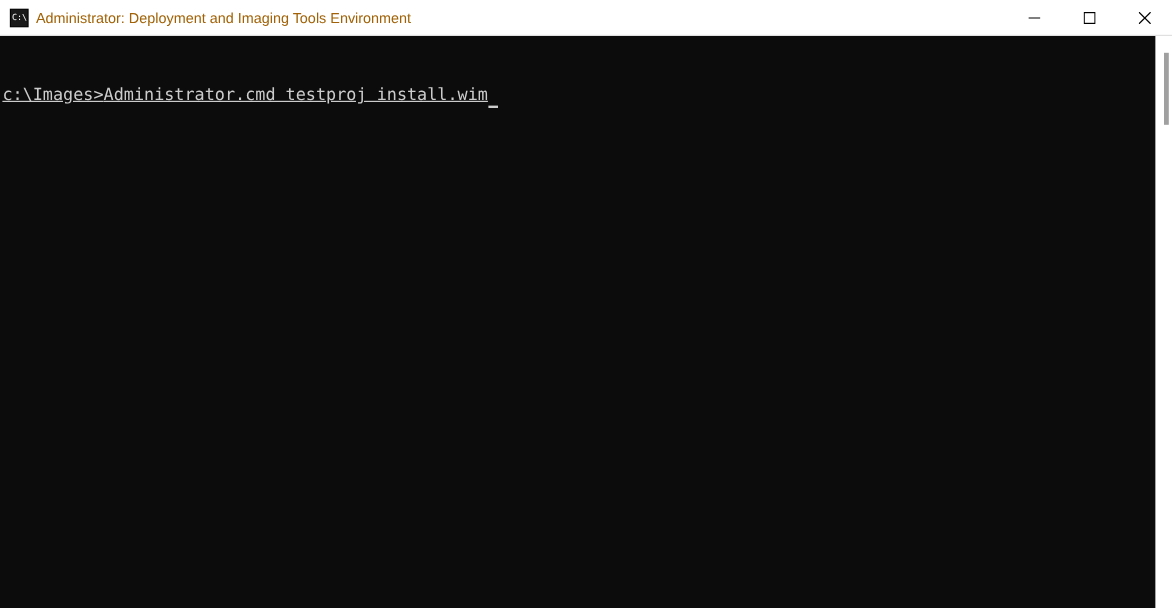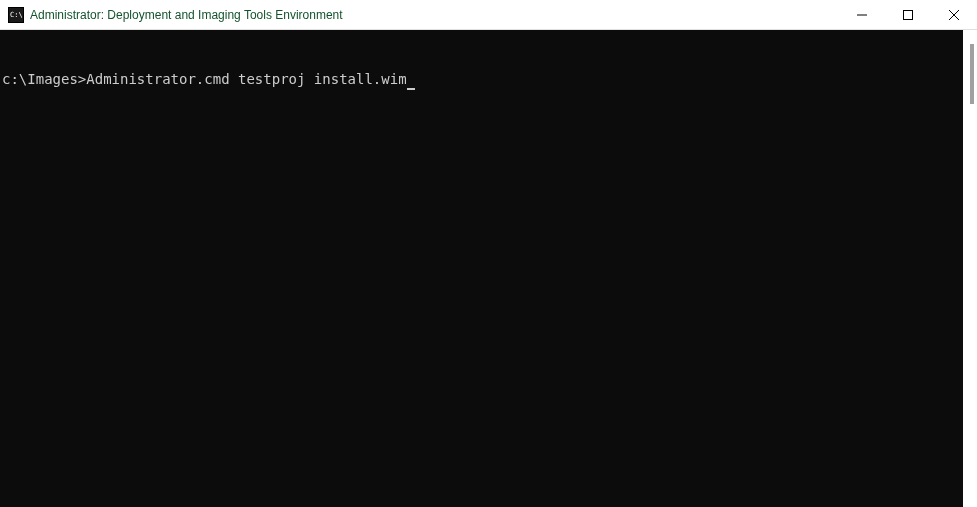--- a/index.html
+++ b/index.html
@@ -26,21 +26,21 @@
     .titlebar-icon {
       width: 16px;
       height: 16px;
       margin-right: 6px;
       display: inline-flex;
       align-items: center;
       justify-content: center;
     }
     .titlebar-title {
       font-size: 12px;
-      color: #14532d;
+      color: #a16207;
       flex: 1;
     }
     .window-controls {
       display: flex;
       height: 100%;
     }
     .window-control {
       width: 46px;
       height: 30px;
       display: flex;
@@ -65,20 +65,21 @@
       line-height: 18px;
       padding: 4px 2px 4px 2px;
       width: 963px;
       height: 100%;
       white-space: pre;
       overflow: hidden;
     }
     .terminal-line {
       display: flex;
       align-items: flex-end;
+      text-decoration: underline;
     }
     .cursor {
       display: inline-block;
       width: 8px;
       height: 2px;
       background: #cccccc;
       margin-left: 0px;
       vertical-align: baseline;
       position: relative;
       top: 2px;

